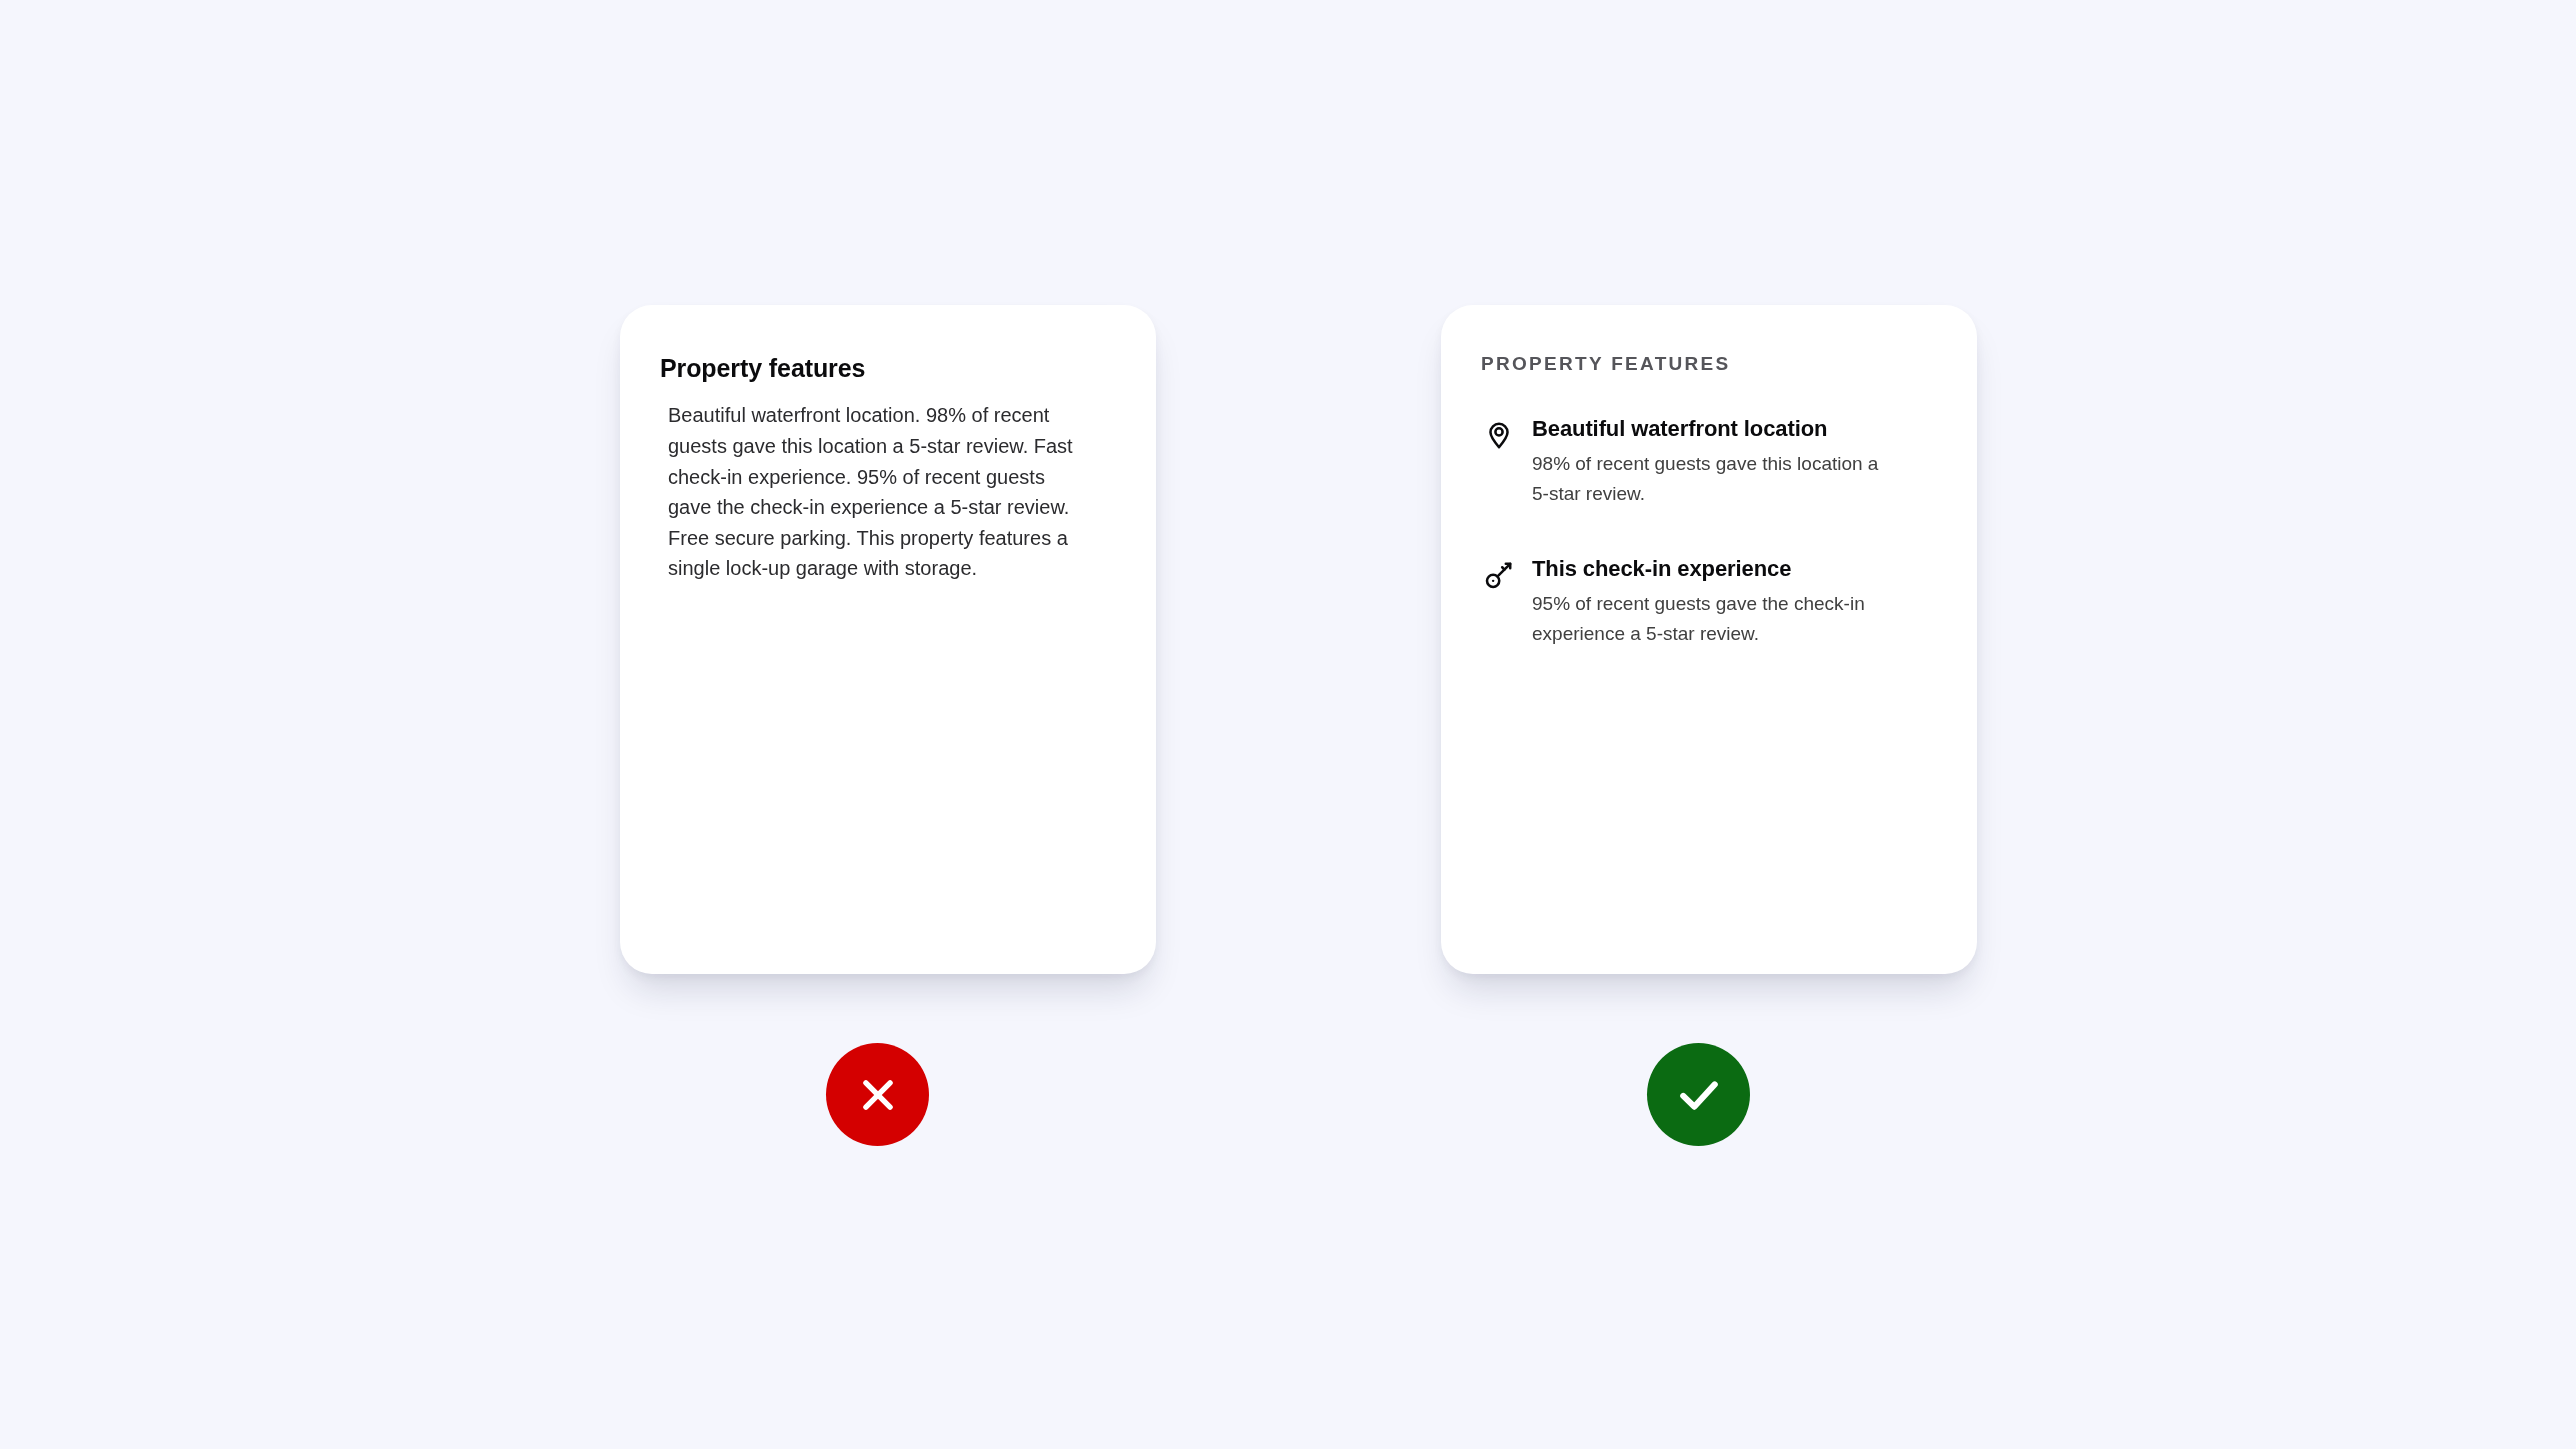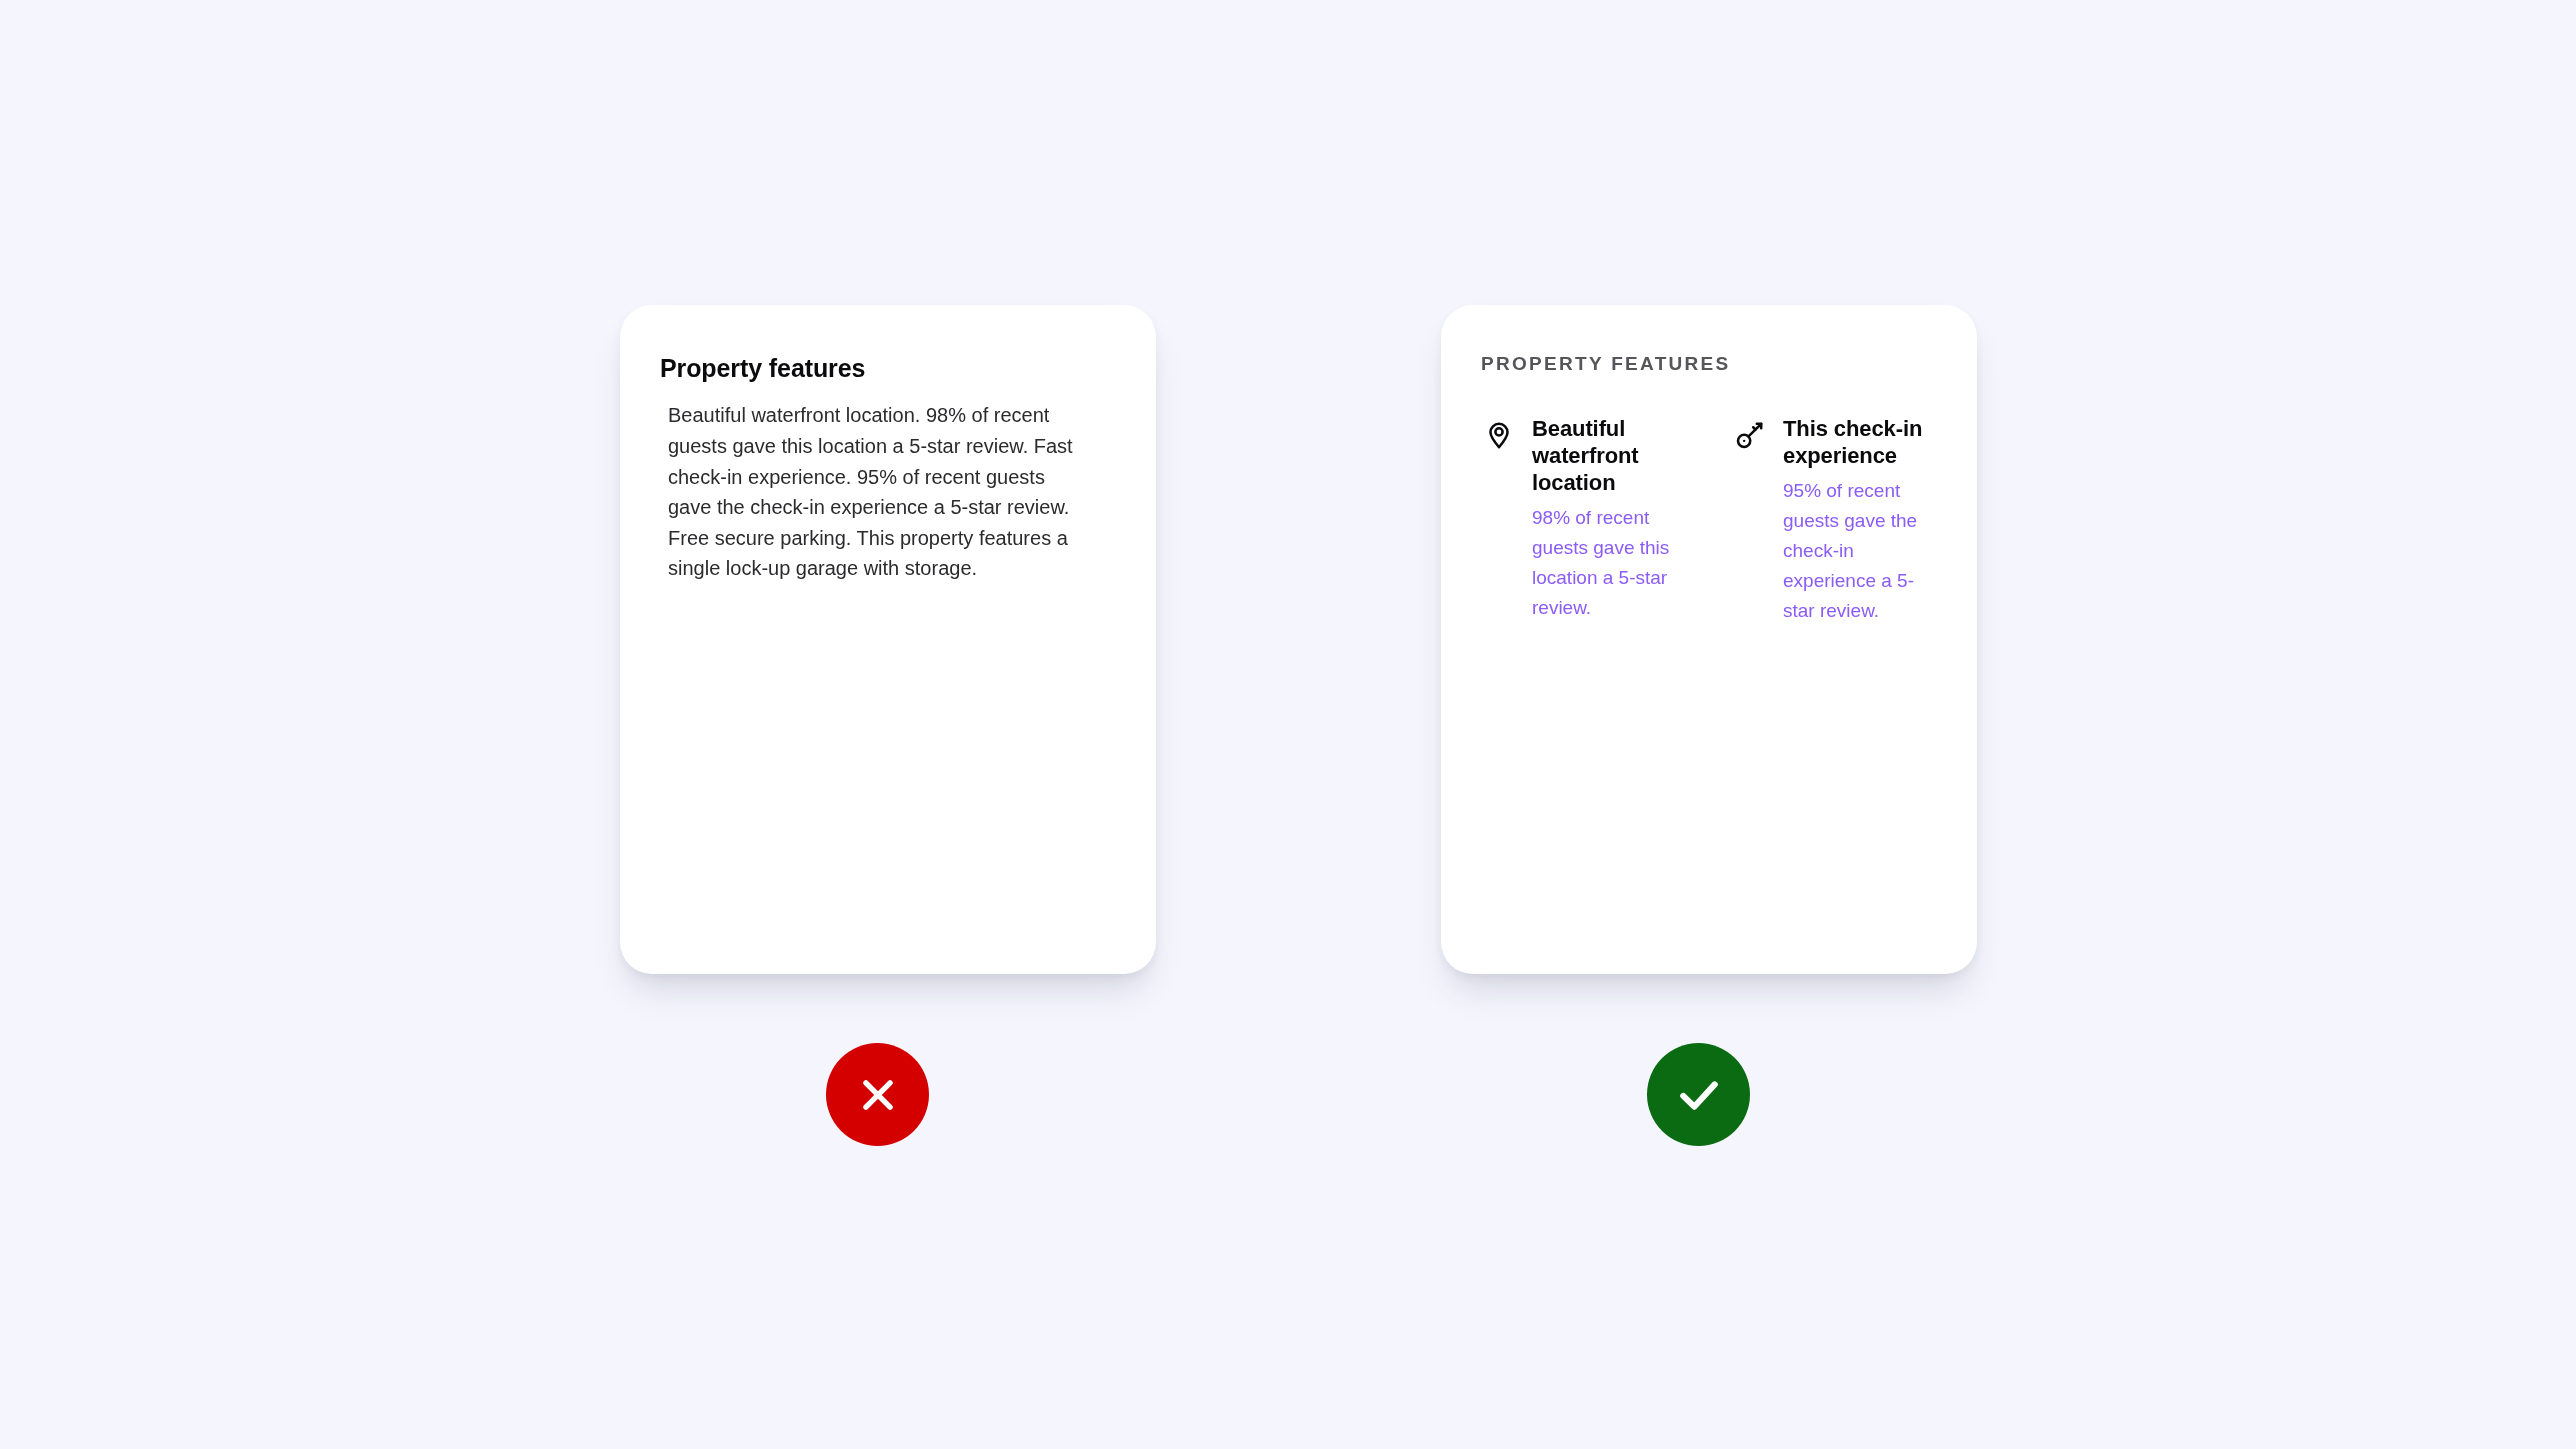--- a/index.html
+++ b/index.html
@@ -61,21 +61,21 @@
     font-weight: 700;
     letter-spacing: 2.3px;
     color: #55555a;
     text-transform: uppercase;
     margin: 0 0 39px 0;
     line-height: 1.2;
   }
 
   .feature-list {
     display: flex;
-    flex-direction: row;
+    flex-direction: column;
     gap: 46px;
   }
   .feature-row {
     display: flex;
     align-items: flex-start;
     gap: 16px;
   }
   .feature-icon {
     flex: 0 0 auto;
     width: 35px;
@@ -95,21 +95,21 @@
     font-size: 22px;
     font-weight: 700;
     color: #0b0b0d;
     line-height: 1.24;
     margin: 0 0 6.7px 0;
     letter-spacing: -0.1px;
   }
   .feature-desc {
     font-size: 19px;
     line-height: 1.58;
-    color: #8b5cf6;
+    color: #404040;
     margin: 0;
     max-width: 356px;
     font-weight: 400;
   }
 
   
   .badge {
     position: absolute;
     top: 1043px;
     width: 103px;

